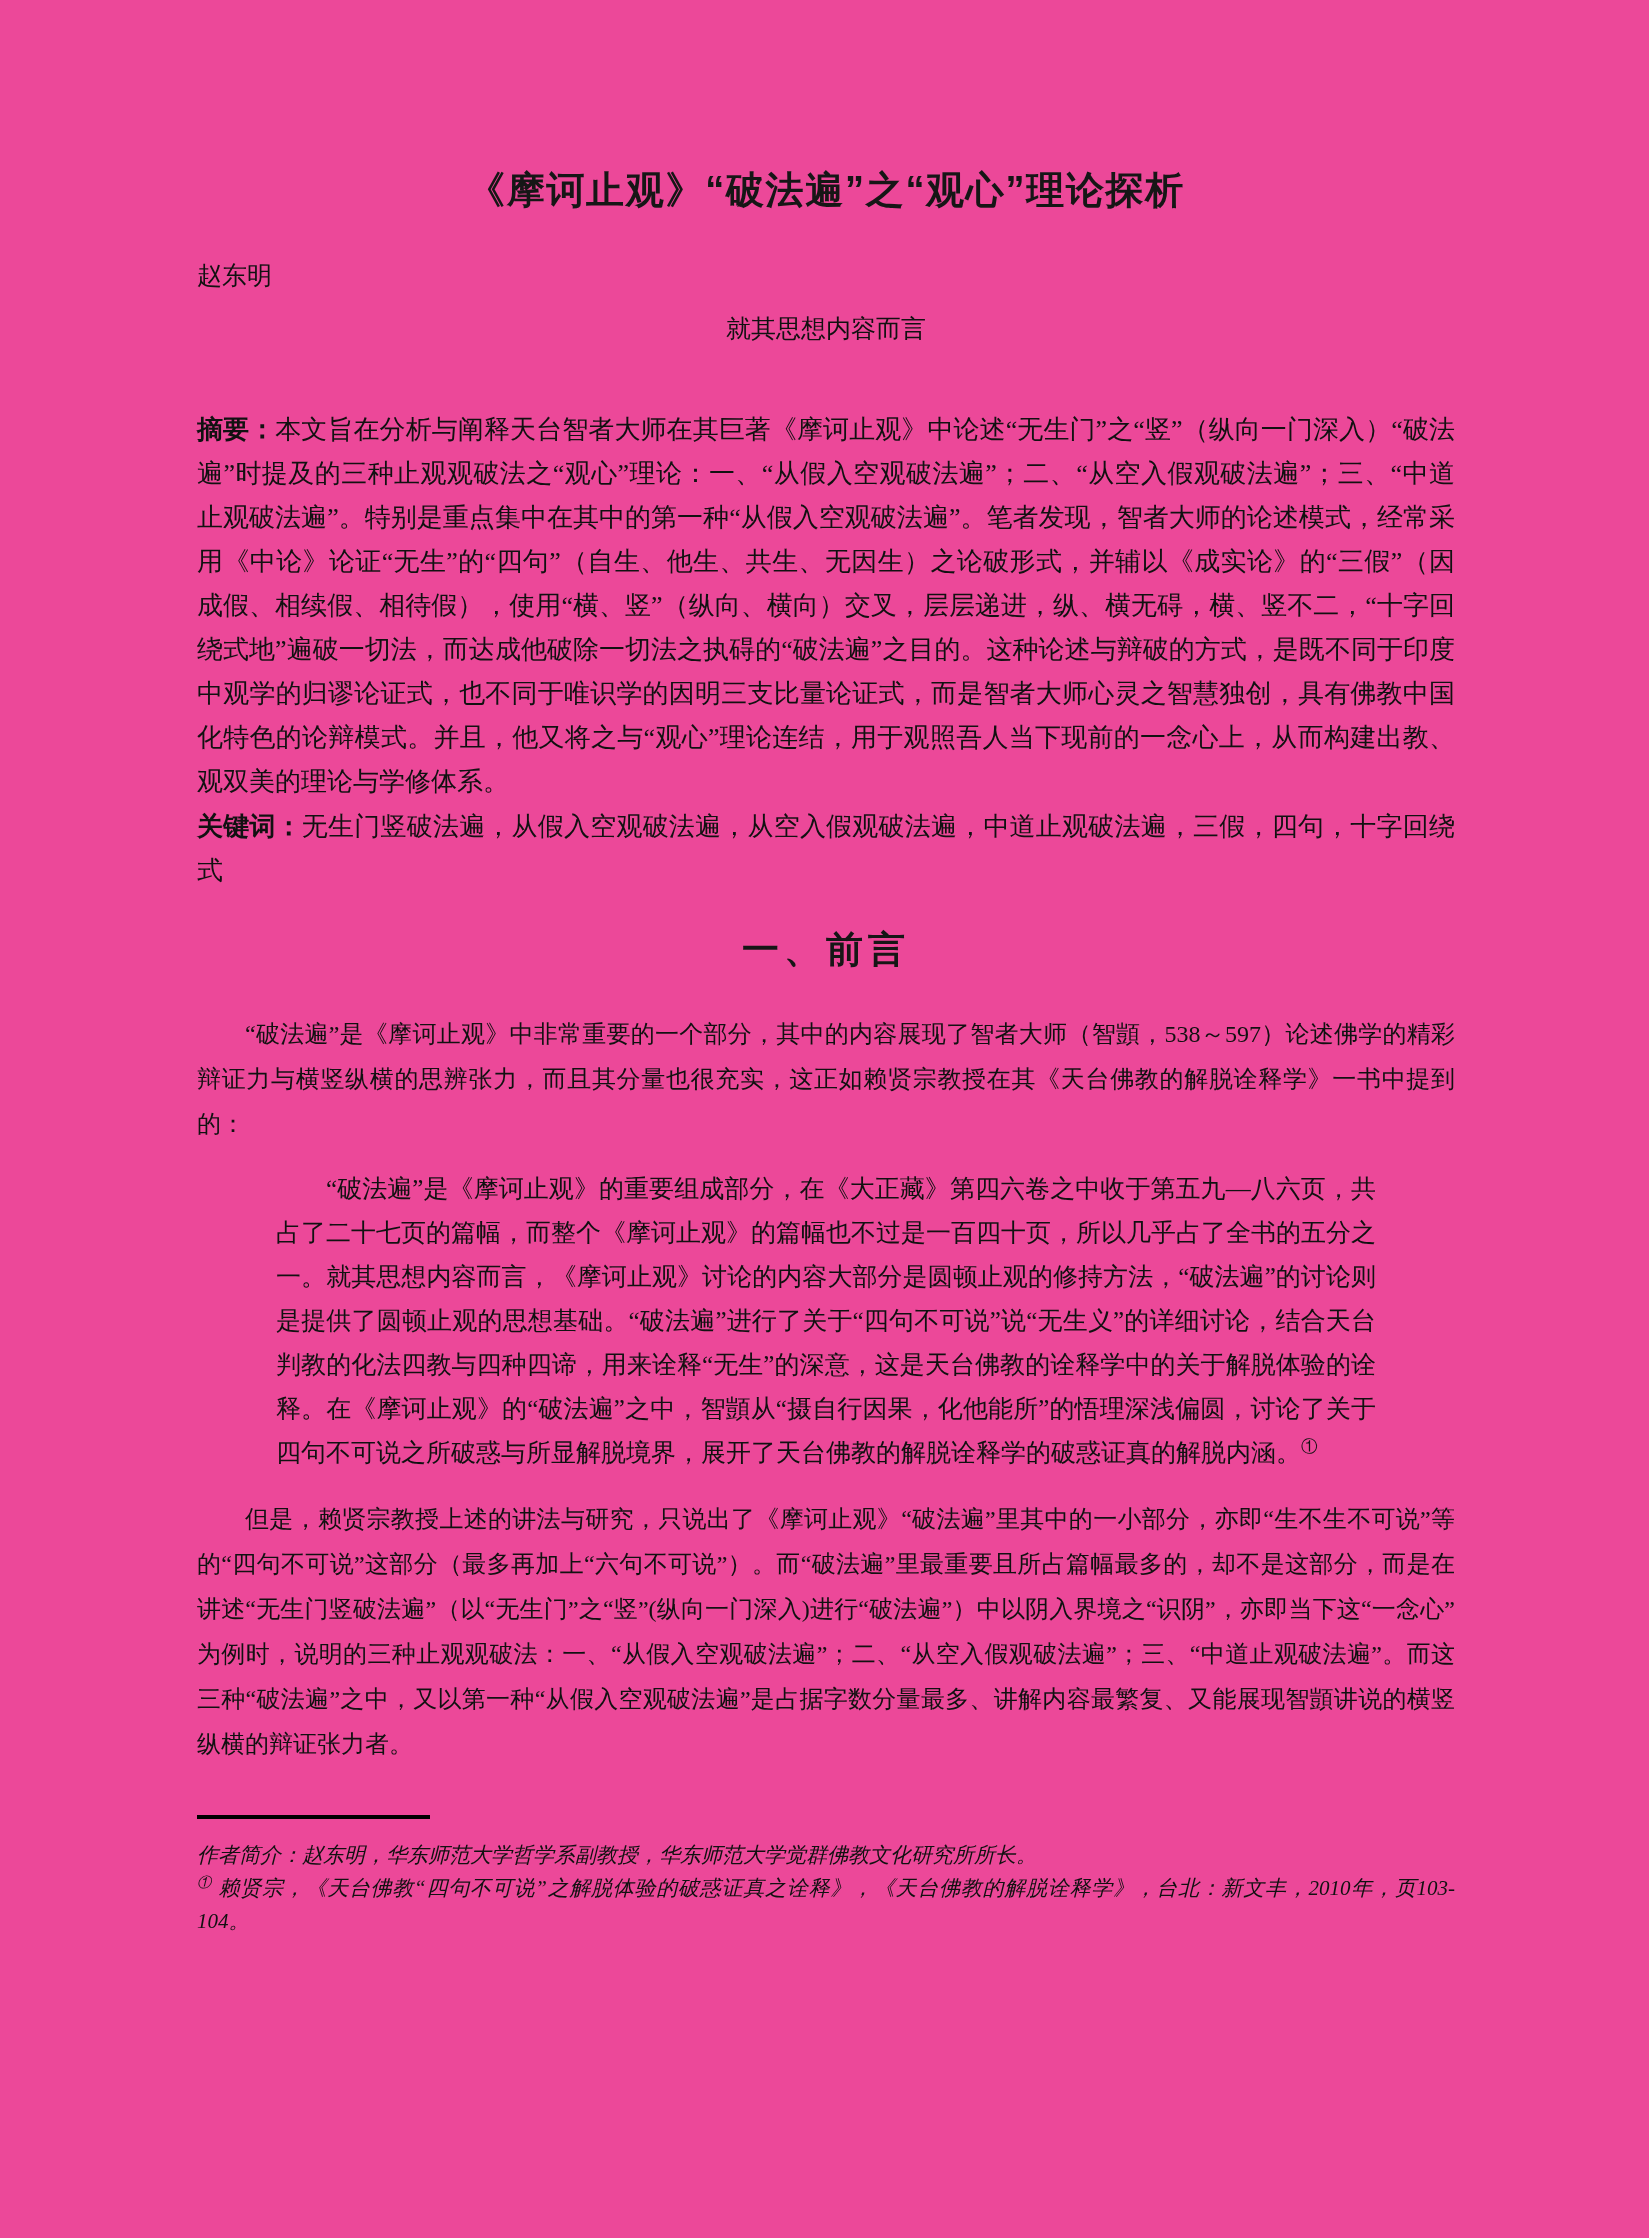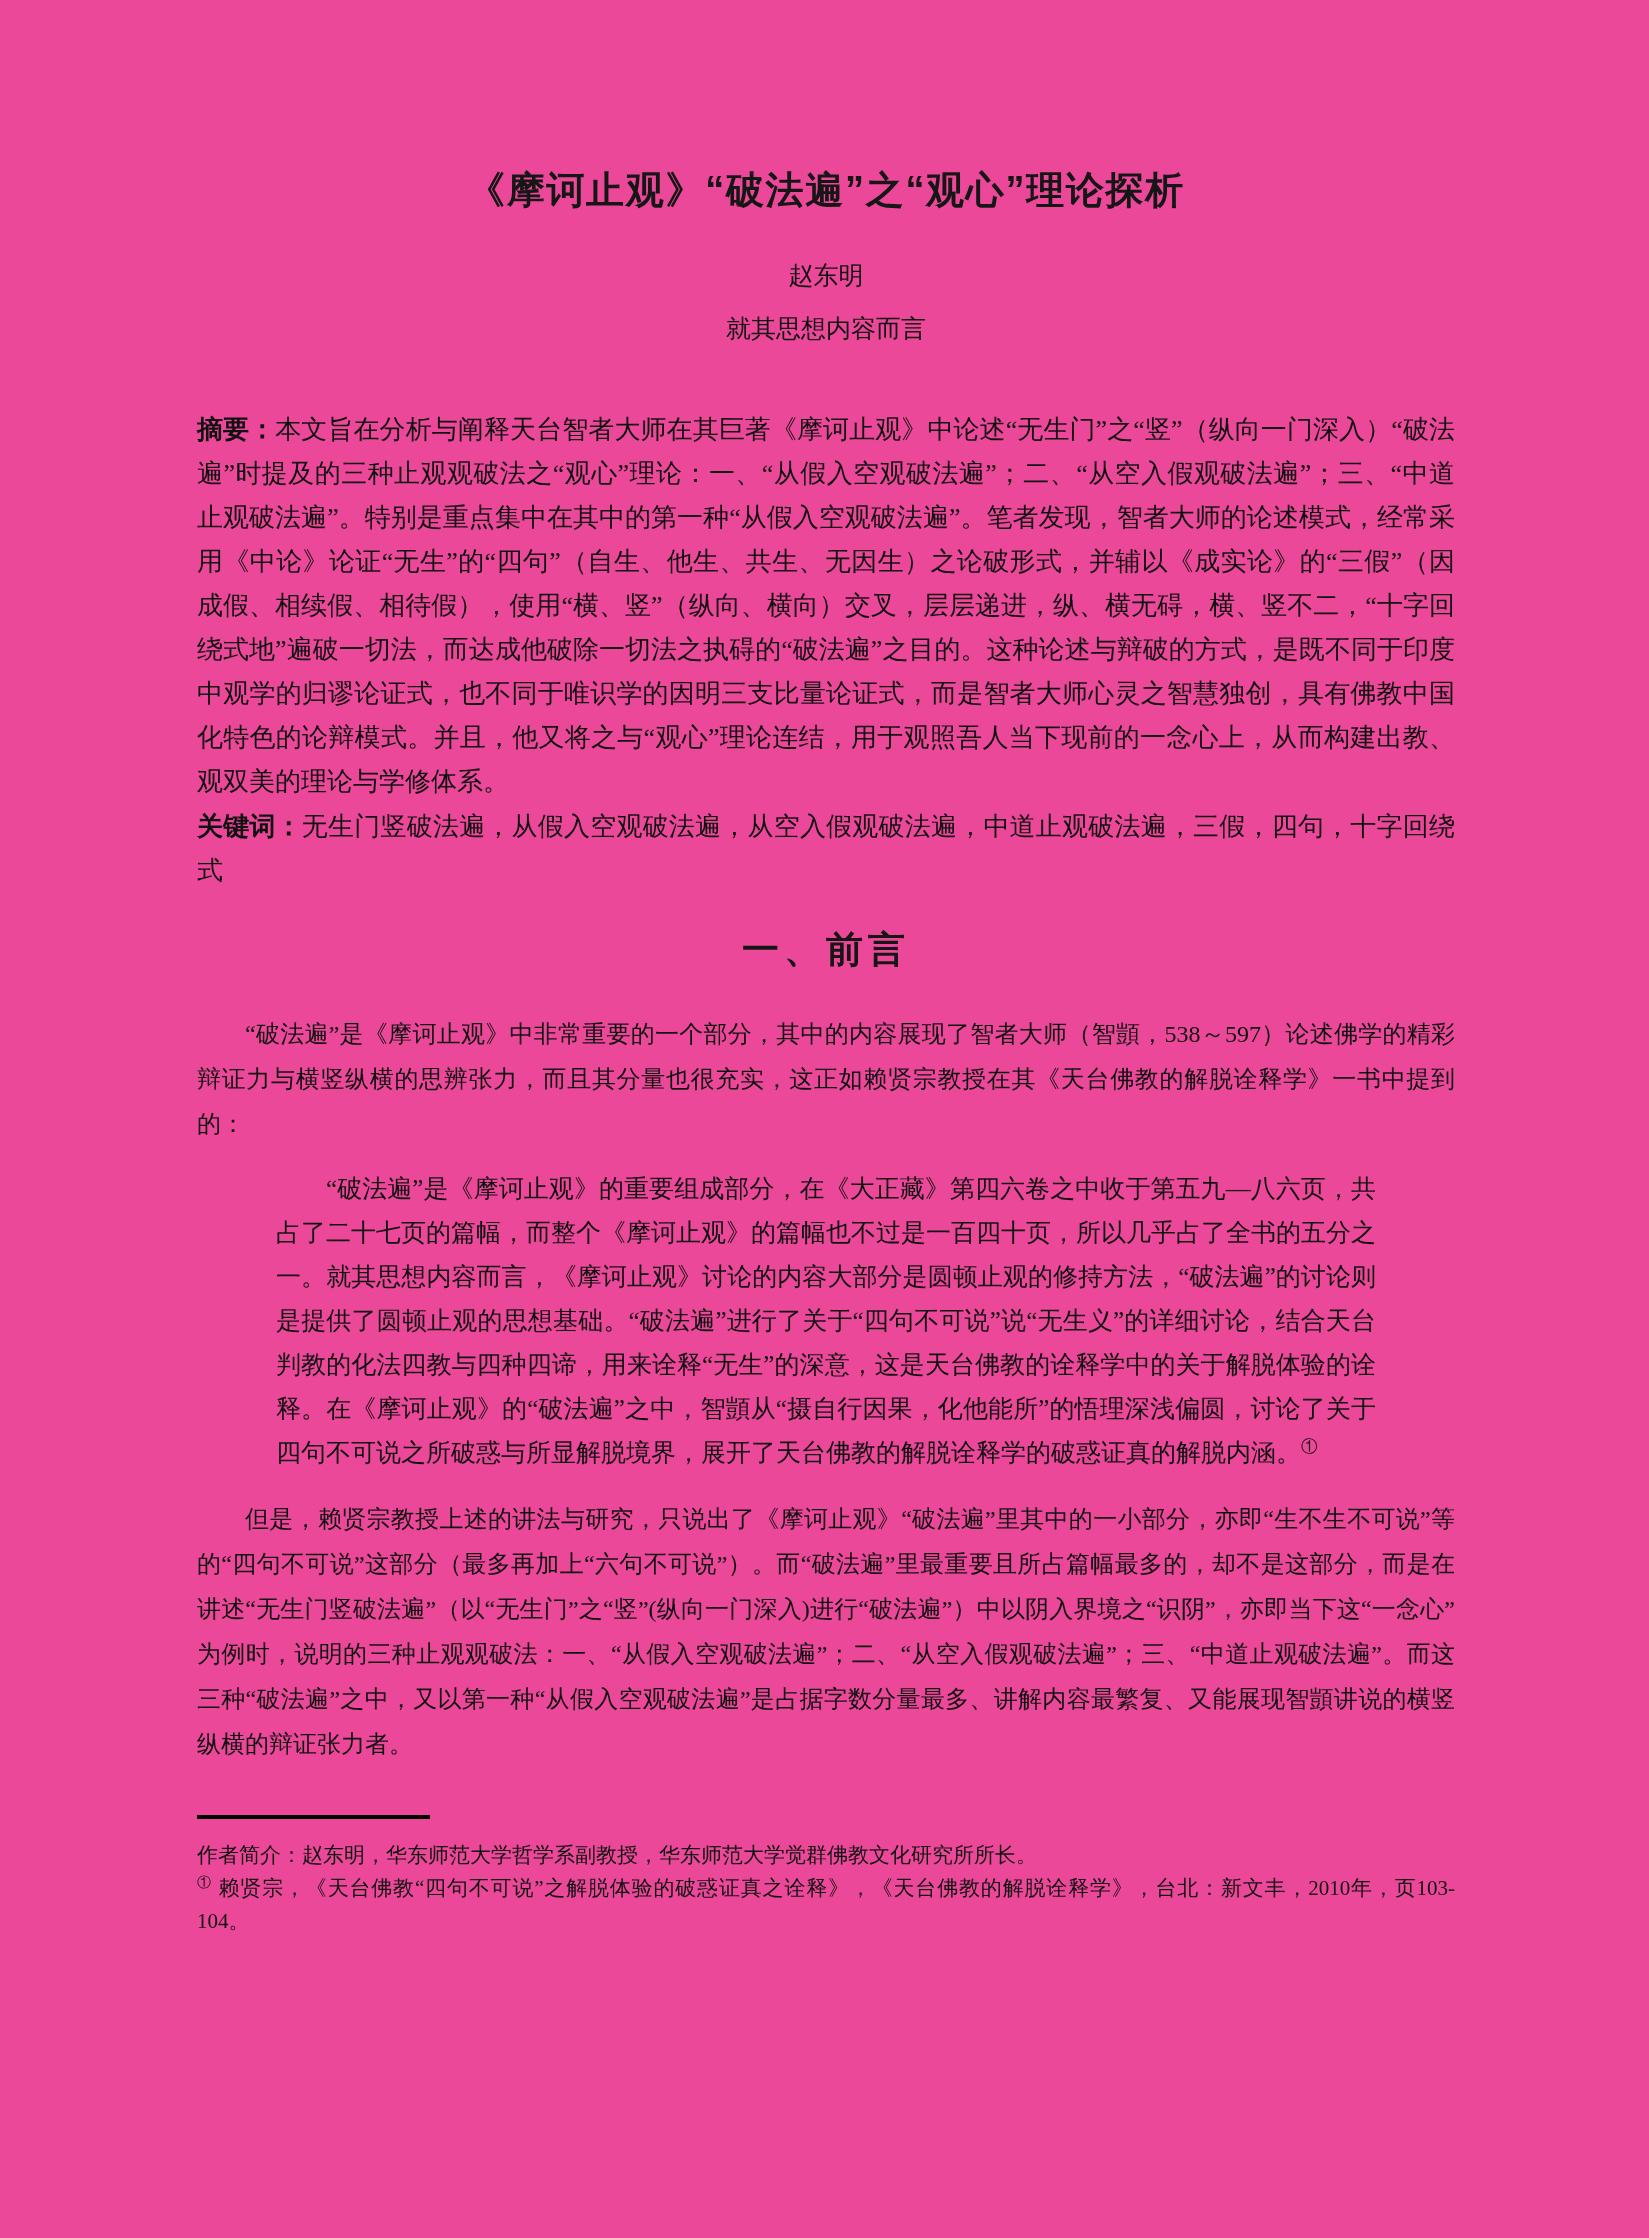--- a/index.html
+++ b/index.html
@@ -28,21 +28,21 @@
     margin: 165px 0 0 0;
     text-align: center;
     font-family: "Liberation Sans", sans-serif;
     font-weight: 700;
     font-size: 38px;
     letter-spacing: 1.7px;
     color: #161616;
   }
   .author-line {
     margin: 43px 0 0 0;
-    text-align: center;
+    text-align: left;
     font-size: 25px;
   }
   .affiliation-line {
     margin: 20px 0 0 0;
     text-align: center;
     font-size: 25px;
   }
   .abstract-block {
     margin-top: 62px;
     font-size: 26px;
@@ -89,20 +89,21 @@
     width: 233px;
     height: 4.2px;
     background: #000000;
     margin: 0 0 20px 0;
   }
   .footnote-area p {
     margin: 0;
     font-size: 21px;
     line-height: 33px;
     text-align: justify;
+    font-style: italic;
   }
   .fn-marker {
     font-size: 14px;
     vertical-align: super;
     line-height: 0;
     margin-right: 6.7px;
   }
   .page-number {
     position: absolute;
     left: 0;

